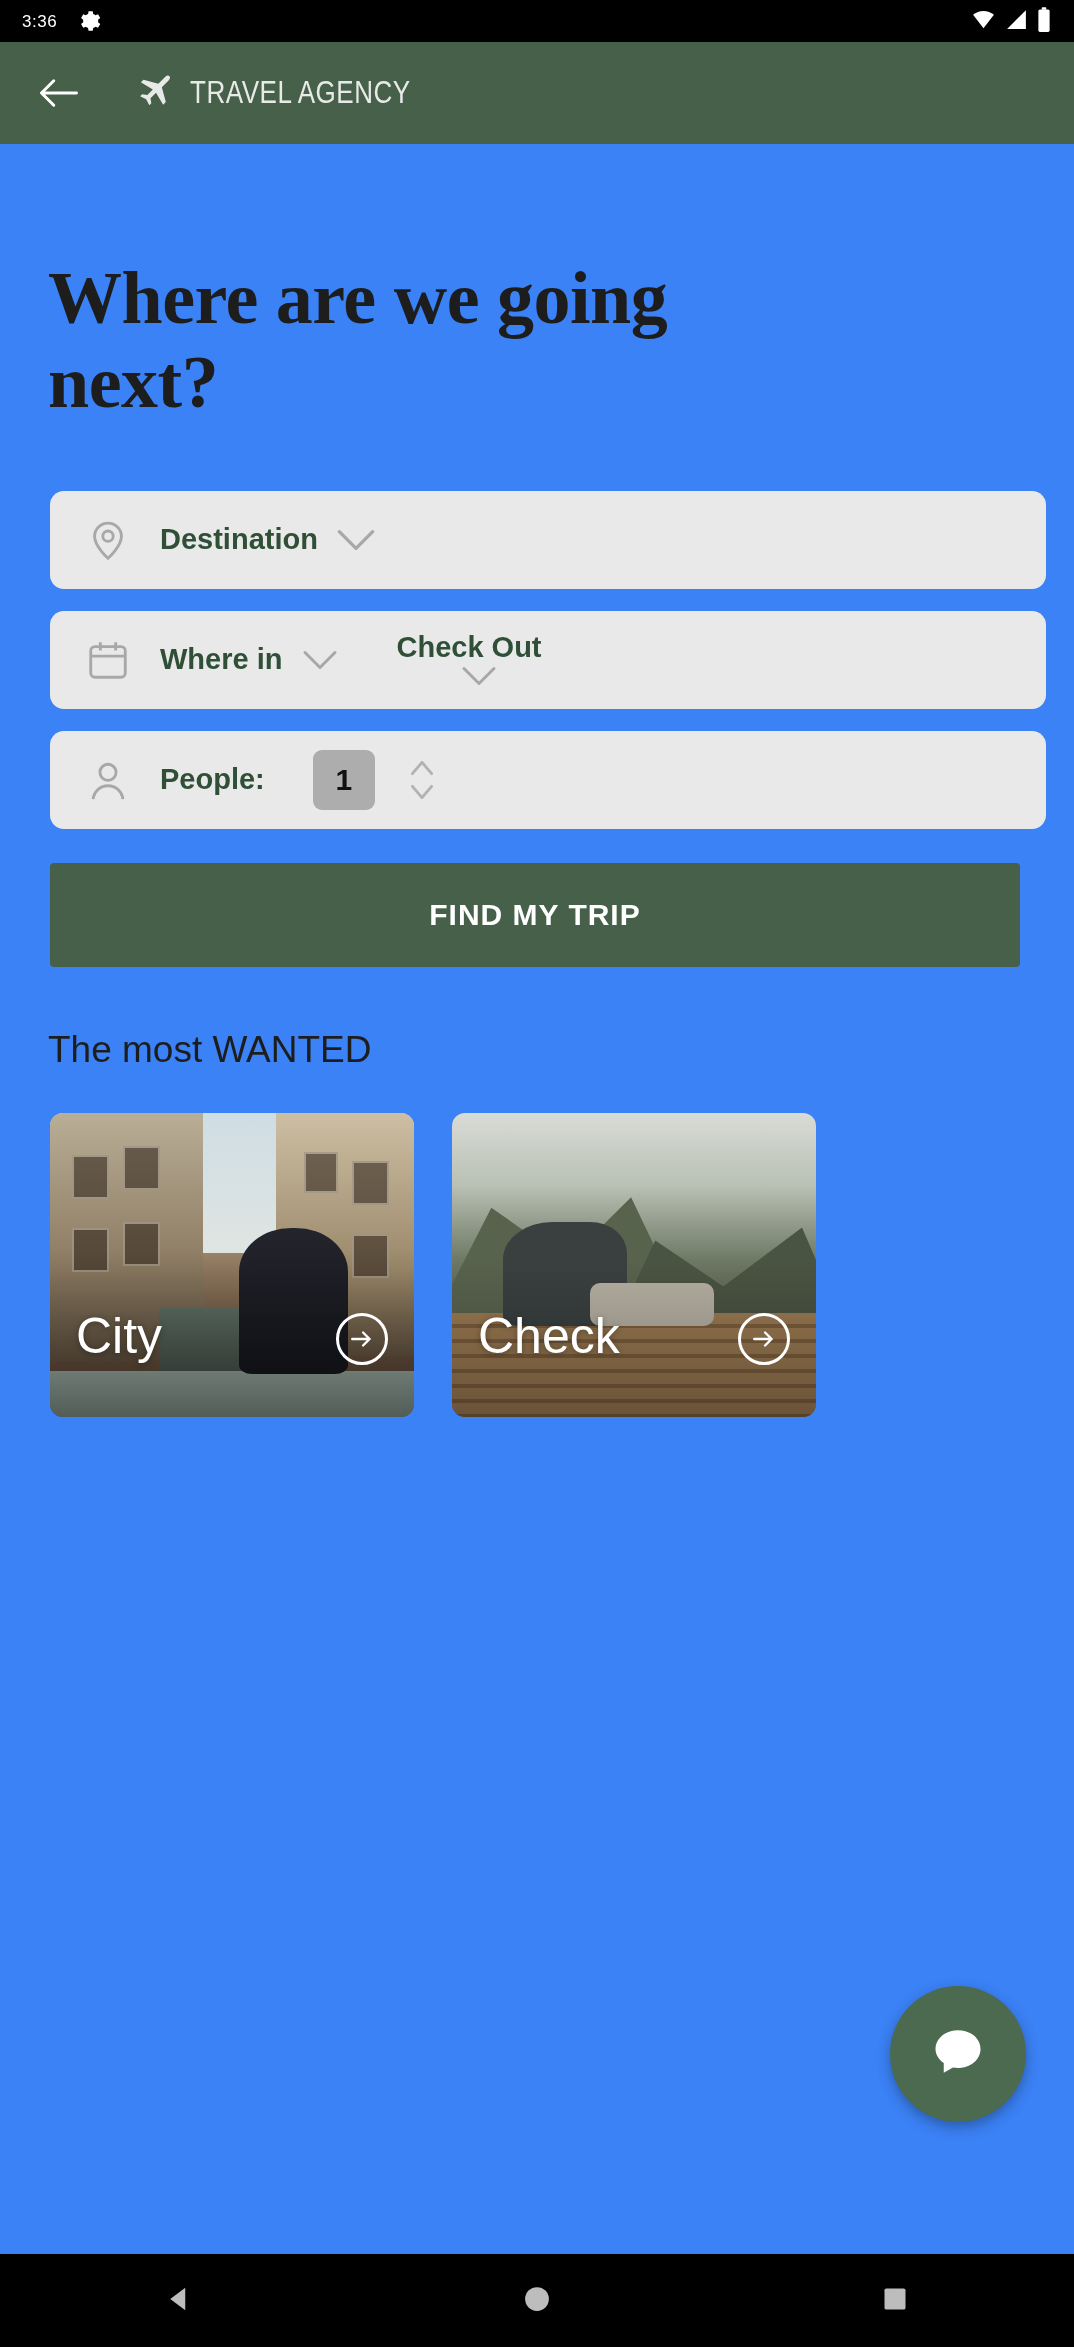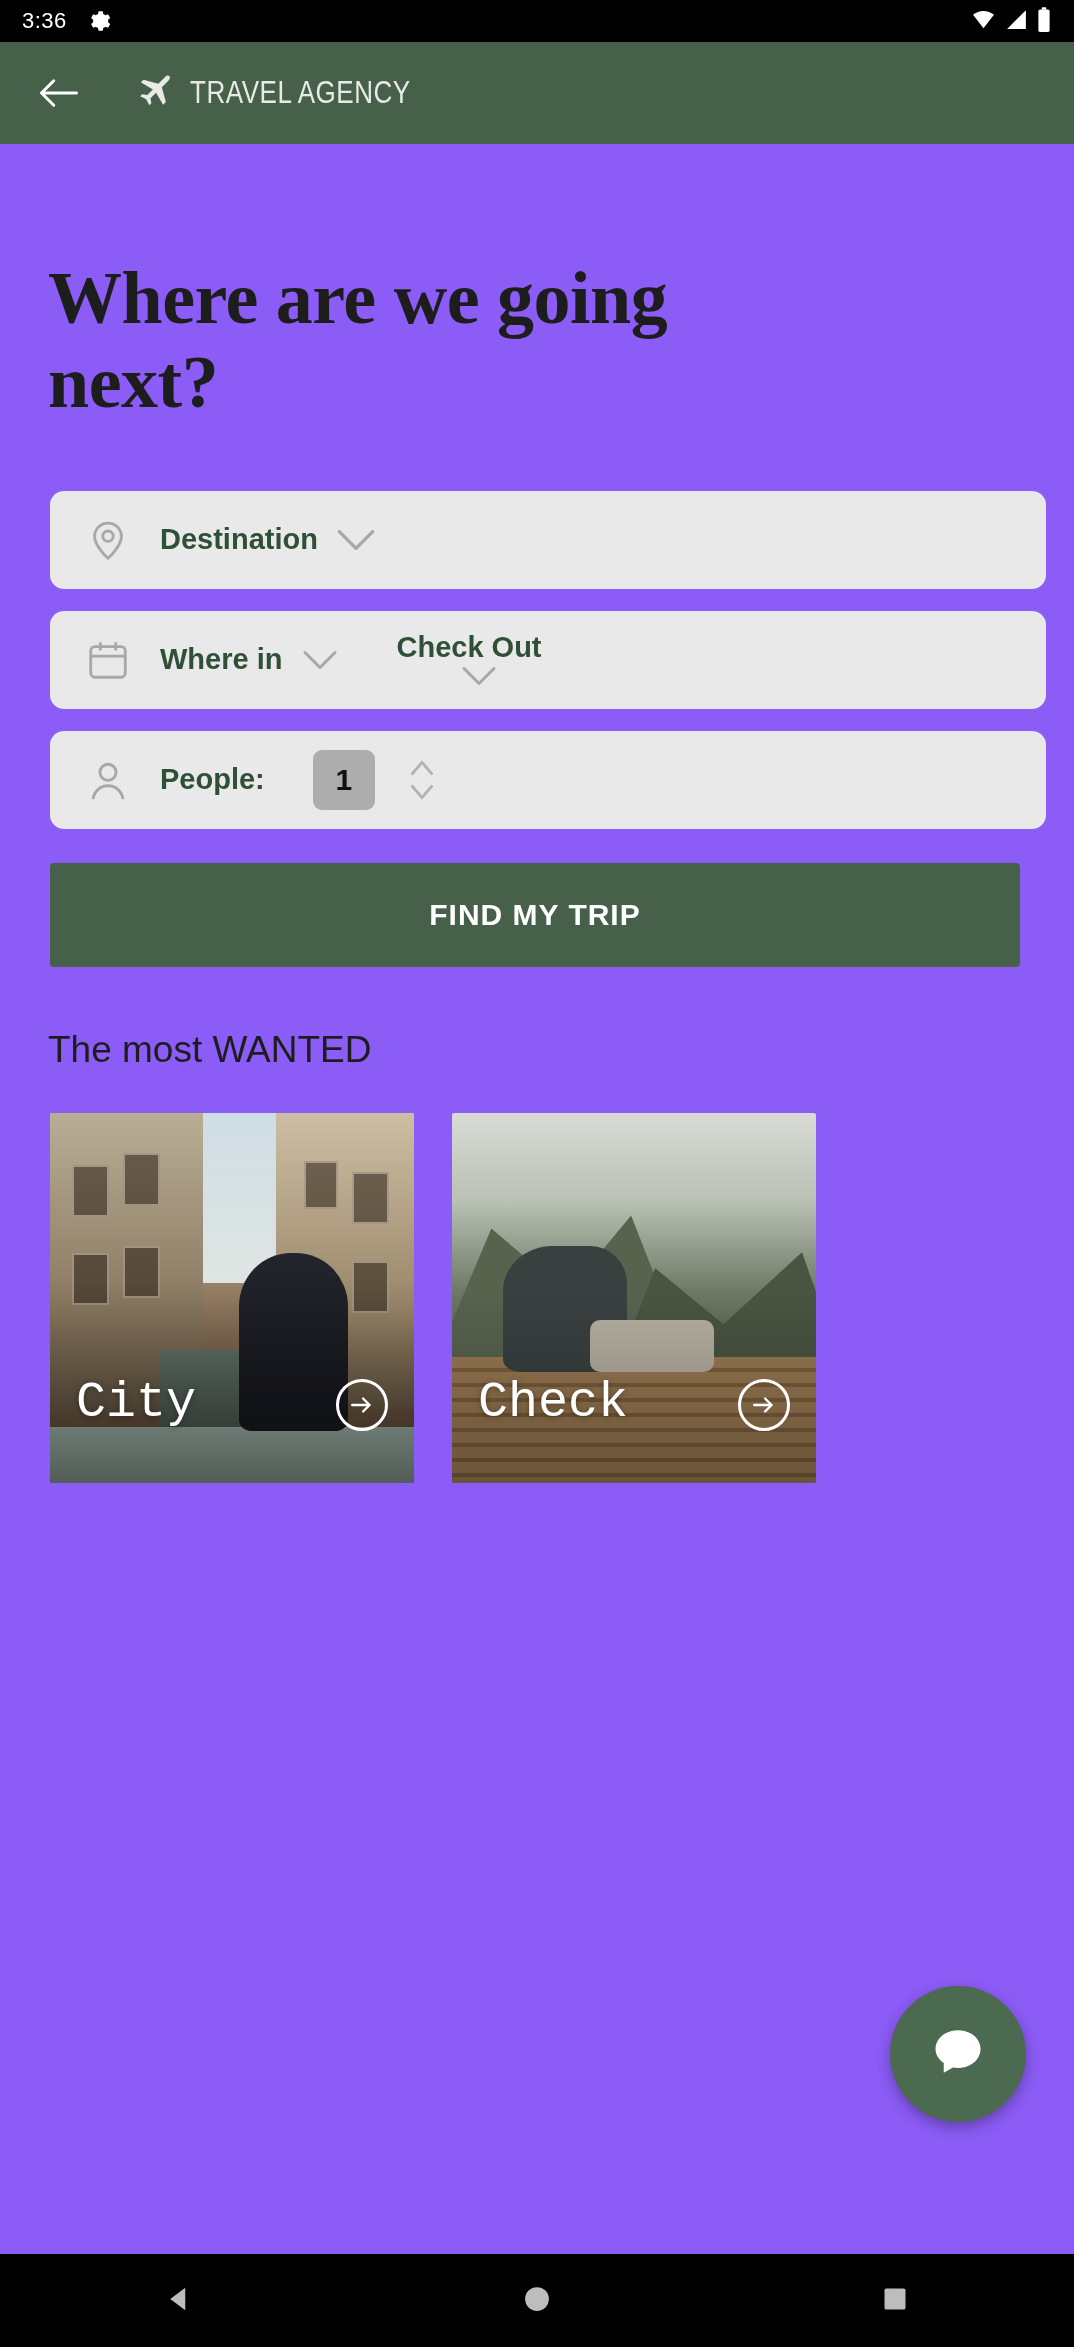--- a/index.html
+++ b/index.html
@@ -12,21 +12,21 @@
   }
   
   .statusbar{
     height:42px;width:100%;
     background:#000000;
     display:flex;align-items:center;
     padding:0 22px;box-sizing:border-box;
     position:relative;
   }
   .sb-time{
-    color:#ffffff;font-size:22px;font-weight:400;
+    color:#ffffff;font-size:17px;font-weight:400;
     letter-spacing:.5px;line-height:1;
   }
   .sb-gear{margin-left:18px;display:flex;align-items:center;}
   .sb-right{
     margin-left:auto;display:flex;align-items:center;gap:7px;
   }
   
   .appbar{
     height:102px;width:100%;
     background:#46604a;
@@ -46,21 +46,21 @@
     color:#e8eae8;
     font-family:"Liberation Sans Narrow","Liberation Sans",sans-serif;
     font-size:31px;letter-spacing:.6px;
     transform:scaleX(.84);transform-origin:left center;
     white-space:nowrap;
   }
   
   .content{
     position:relative;
     height:calc(2347px - 42px - 102px - 93px);
-    background:#8b5cf6;
+    background:#3b82f6;
     overflow:hidden;
   }
   .headline{
     font-family:"Liberation Serif","DejaVu Serif",serif;
     font-weight:700;
     font-size:74px;
     line-height:1.14;
     color:#1d1d1d;
     margin:0;
     padding:112px 0 0 48px;
@@ -133,27 +133,26 @@
   }
   
   .cards{
     margin-top:42px;
     padding-left:50px;
     display:flex;
     gap:38px;
     overflow:hidden;
   }
   .card{
-    width:364px;height:370px;
-    border-radius:2px;
+    width:364px;height:304px;
+    border-radius:13px;
     position:relative;
     overflow:hidden;
     flex:none;
     cursor:pointer;
-    font-family:Liberation Mono, monospace;
   }
   .card-label{
     position:absolute;
     left:26px;bottom:52px;
     color:#ffffff;
     font-size:50px;
     font-weight:400;
     text-shadow:0 1px 6px rgba(0,0,0,.35);
     white-space:nowrap;
   }

